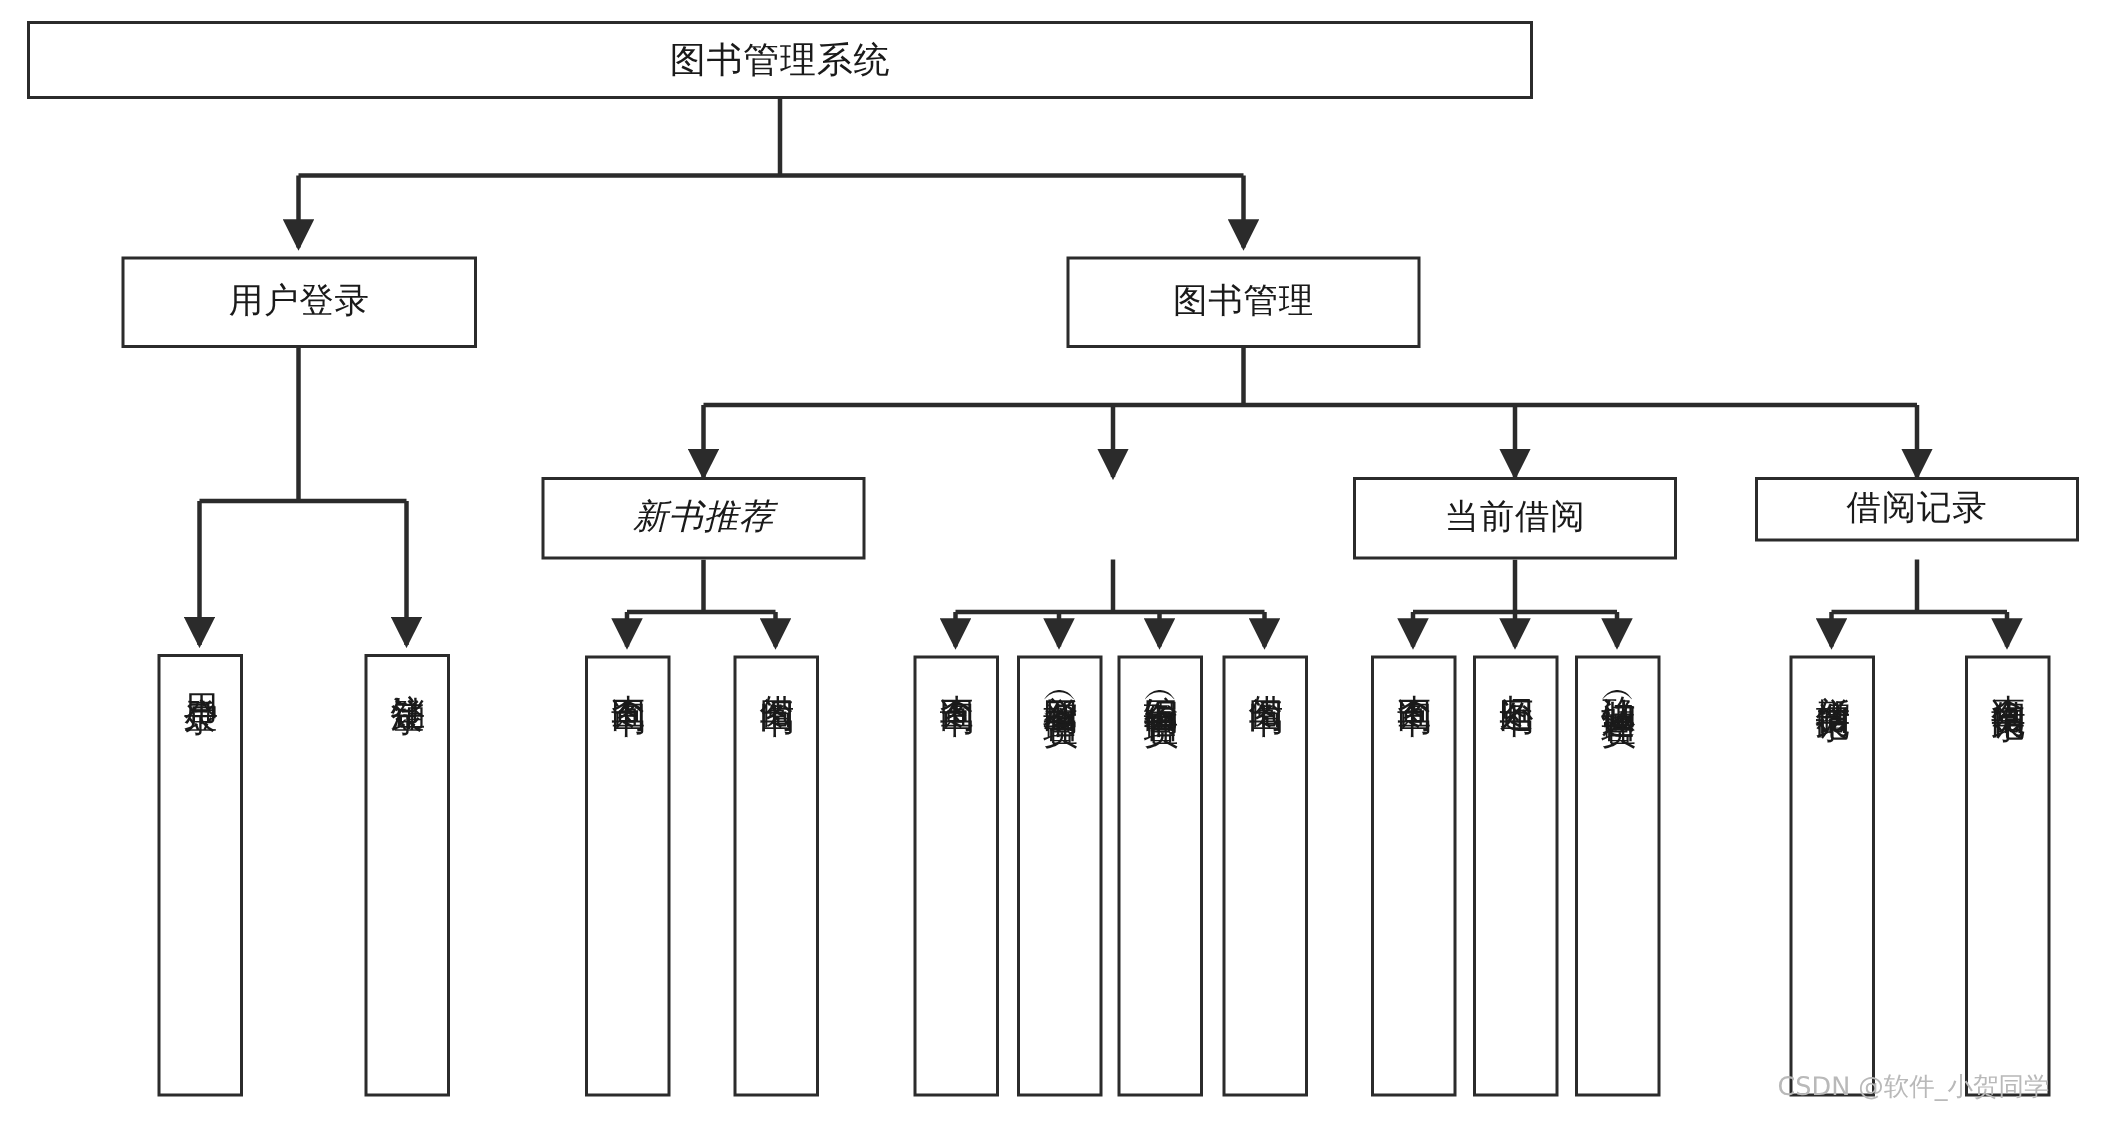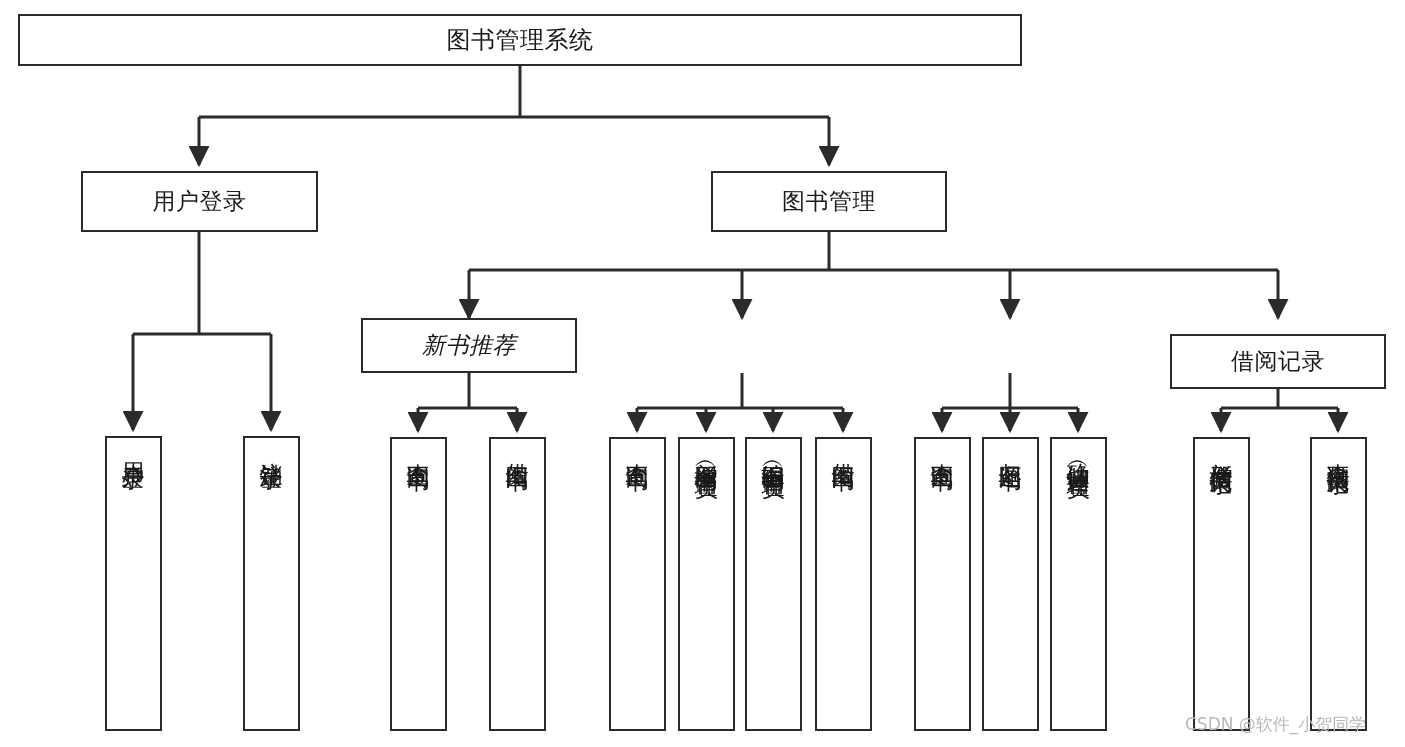--- a/index.html
+++ b/index.html
@@ -141,22 +141,25 @@
 
   <div class="node horiz" style="left:711px; top:171px; width:236px; height:61px;">
     <span class="node-label">图书管理</span>
   </div>
 
   <div class="node horiz" style="left:361px; top:318px; width:216px; height:55px;font-style:italic;">
     <span class="node-label">新书推荐</span>
   </div>
 
 
-
-  <div class="node horiz" style="left:1170px; top:334px; width:216px; height:55px;">
+  <div class="node horiz" style="left:902px; top:318px; width:216px; height:55px;">
+    <span class="node-label">当前借阅</span>
+  </div>
+
+  <div class="node horiz" style="left:1170px; top:318px; width:216px; height:43px;">
     <span class="node-label">借阅记录</span>
   </div>
 
   <div class="node leaf" style="left:105px; top:436px; width:57px; height:295px;">
     <span class="node-label">用户登录</span>
   </div>
 
   <div class="node leaf" style="left:243px; top:436px; width:57px; height:295px;">
     <span class="node-label">注销登录</span>
   </div>

